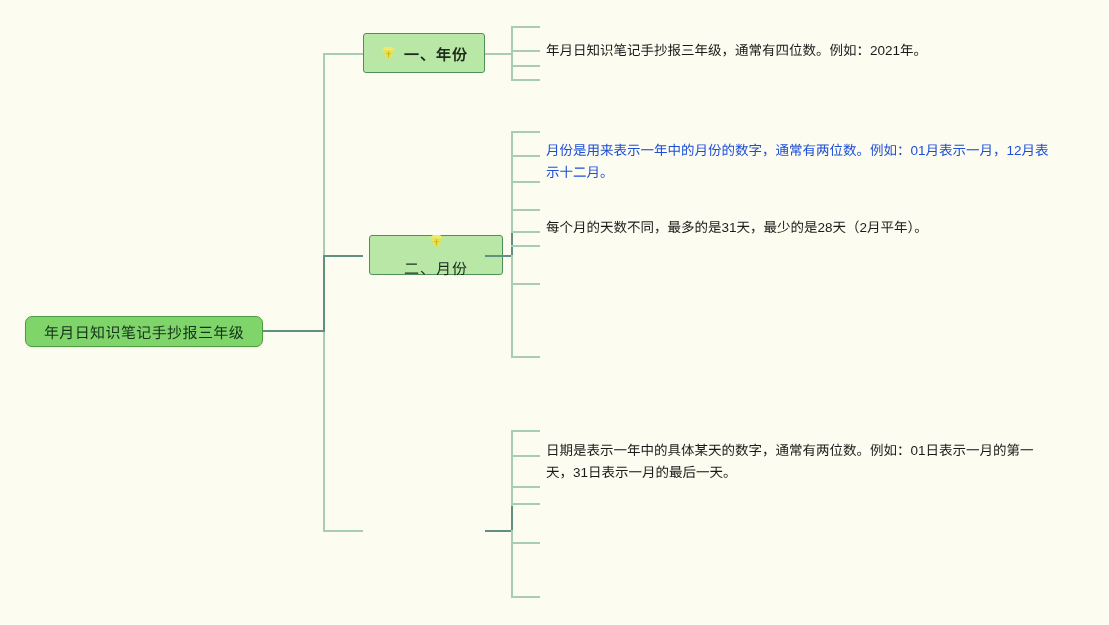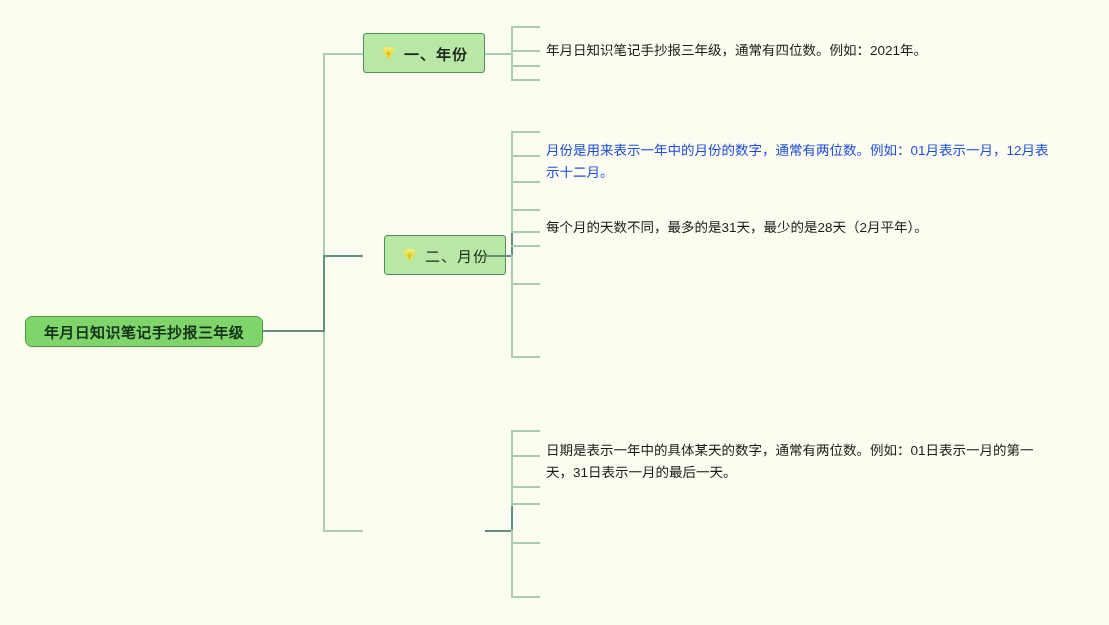--- a/index.html
+++ b/index.html
@@ -39,21 +39,21 @@
     justify-content: center;
     white-space: nowrap;
   }
 
   .root-node {
     background: #7fd46a;
     border: 1px solid #4e9b46;
     border-radius: 7px;
     color: #15321a;
     font-size: 15px;
-    font-weight: bold;
+    font-weight: normal;
     letter-spacing: 0.4px;
     padding: 0 12px;
     box-shadow: 0 1px 2px rgba(0,0,0,0.08);
   }
 
   .branch-node {
     background: #b9e8a6;
     border: 1px solid #4f8f5c;
     border-radius: 3px;
     color: #1d2b1d;
@@ -109,21 +109,21 @@
 
   <div class="conn" style="left: 485px; top: 53px; width: 28px; height: 2px; background: rgb(169, 204, 180);"></div>
   <div class="conn" style="left: 511px; top: 26px; width: 2px; height: 55px; background: rgb(169, 204, 180);"></div>
   <div class="conn" style="left: 511px; top: 26px; width: 29px; height: 2px; background: rgb(169, 204, 180);"></div>
   <div class="conn" style="left: 511px; top: 50px; width: 29px; height: 2px; background: rgb(169, 204, 180);"></div>
   <div class="conn" style="left: 511px; top: 65px; width: 29px; height: 2px; background: rgb(169, 204, 180);"></div>
   <div class="conn" style="left: 511px; top: 79px; width: 29px; height: 2px; background: rgb(169, 204, 180);"></div>
 
   <div class="leaf-text" style="left: 546px; top: 40px; width: 420px; color: rgb(26, 26, 26);">年月日知识笔记手抄报三年级，通常有四位数。例如：2021年。</div>
 
-  <div class="node branch-node" style="left: 384px; top: 235px; width: 122px; height: 40px; background: rgb(185, 232, 166); border-color: rgb(79, 143, 92);">
+  <div class="node branch-node" style="left: 369px; top: 235px; width: 134px; height: 40px; background: rgb(185, 232, 166); border-color: rgb(79, 143, 92); flex-direction: column;">
     <svg class="gem-icon" viewBox="0 0 24 24" aria-hidden="true">
       <path d="M3.2 7.4h17.6L12 21.2z" fill="#ede04a"></path>
       <path d="M3.2 7.4h17.6l-3.4-4.6H6.6z" fill="#f2e96b"></path>
       <path d="M12 9.3v7.6M9.3 12.4h5.4" stroke="#c9b81f" stroke-width="1.5" stroke-linecap="round" fill="none"></path>
     </svg>
     <span>二、月份</span>
   </div>
 
   <div class="conn spine-hi" style="left: 485px; top: 255px; width: 28px; height: 2px; background: rgb(95, 144, 128);"></div>
   <div class="conn" style="left: 511px; top: 131px; width: 2px; height: 100px; background: rgb(169, 204, 180);"></div>

